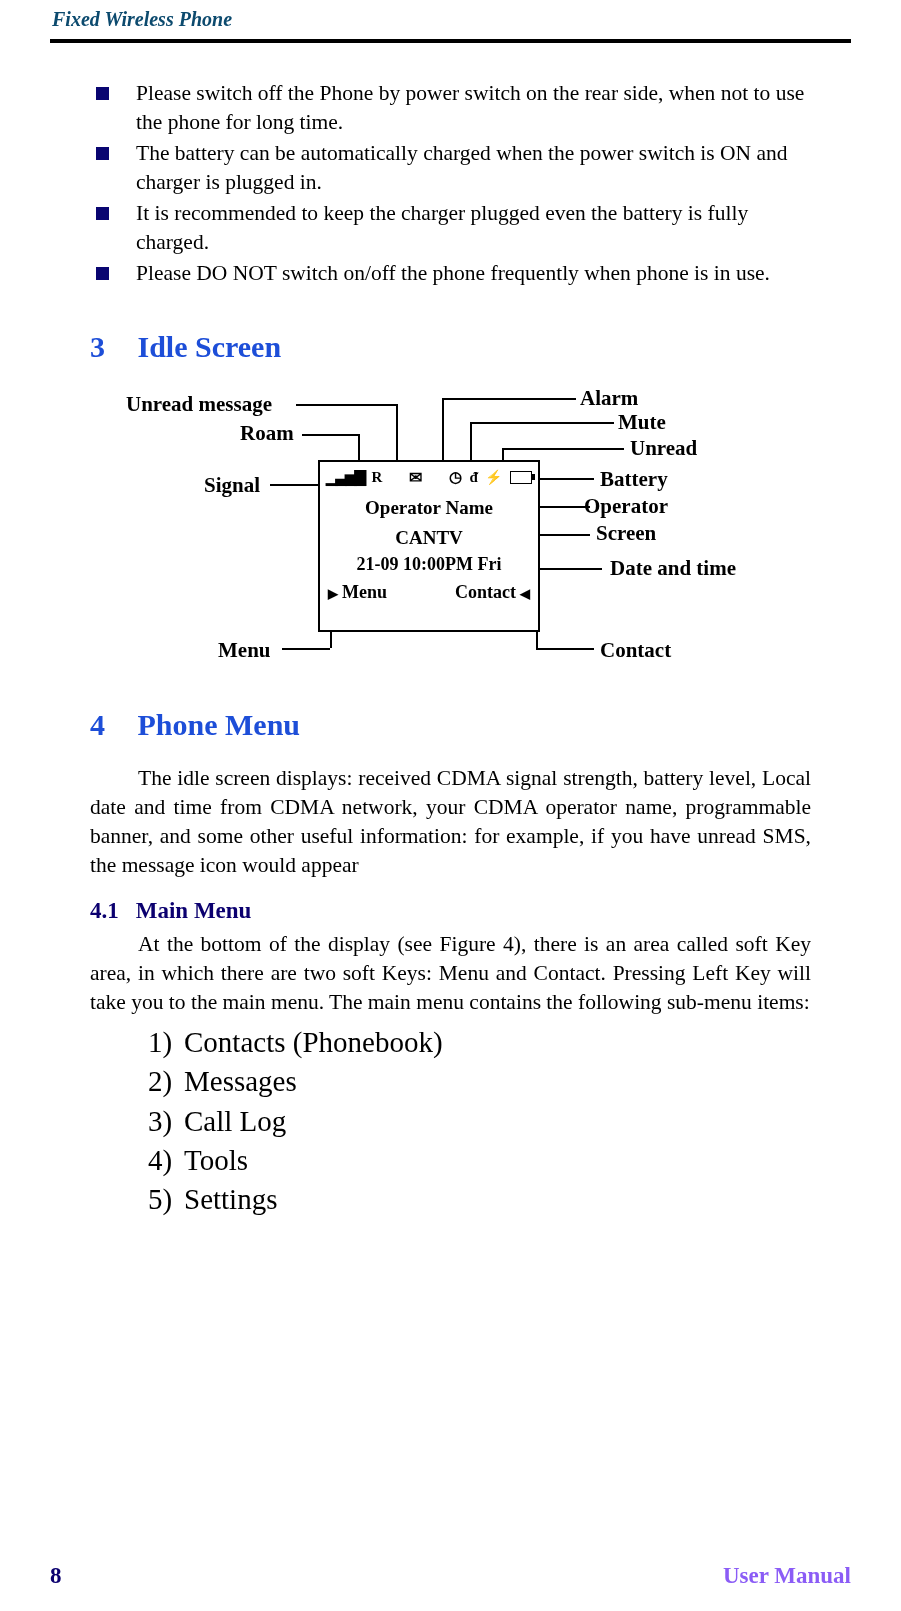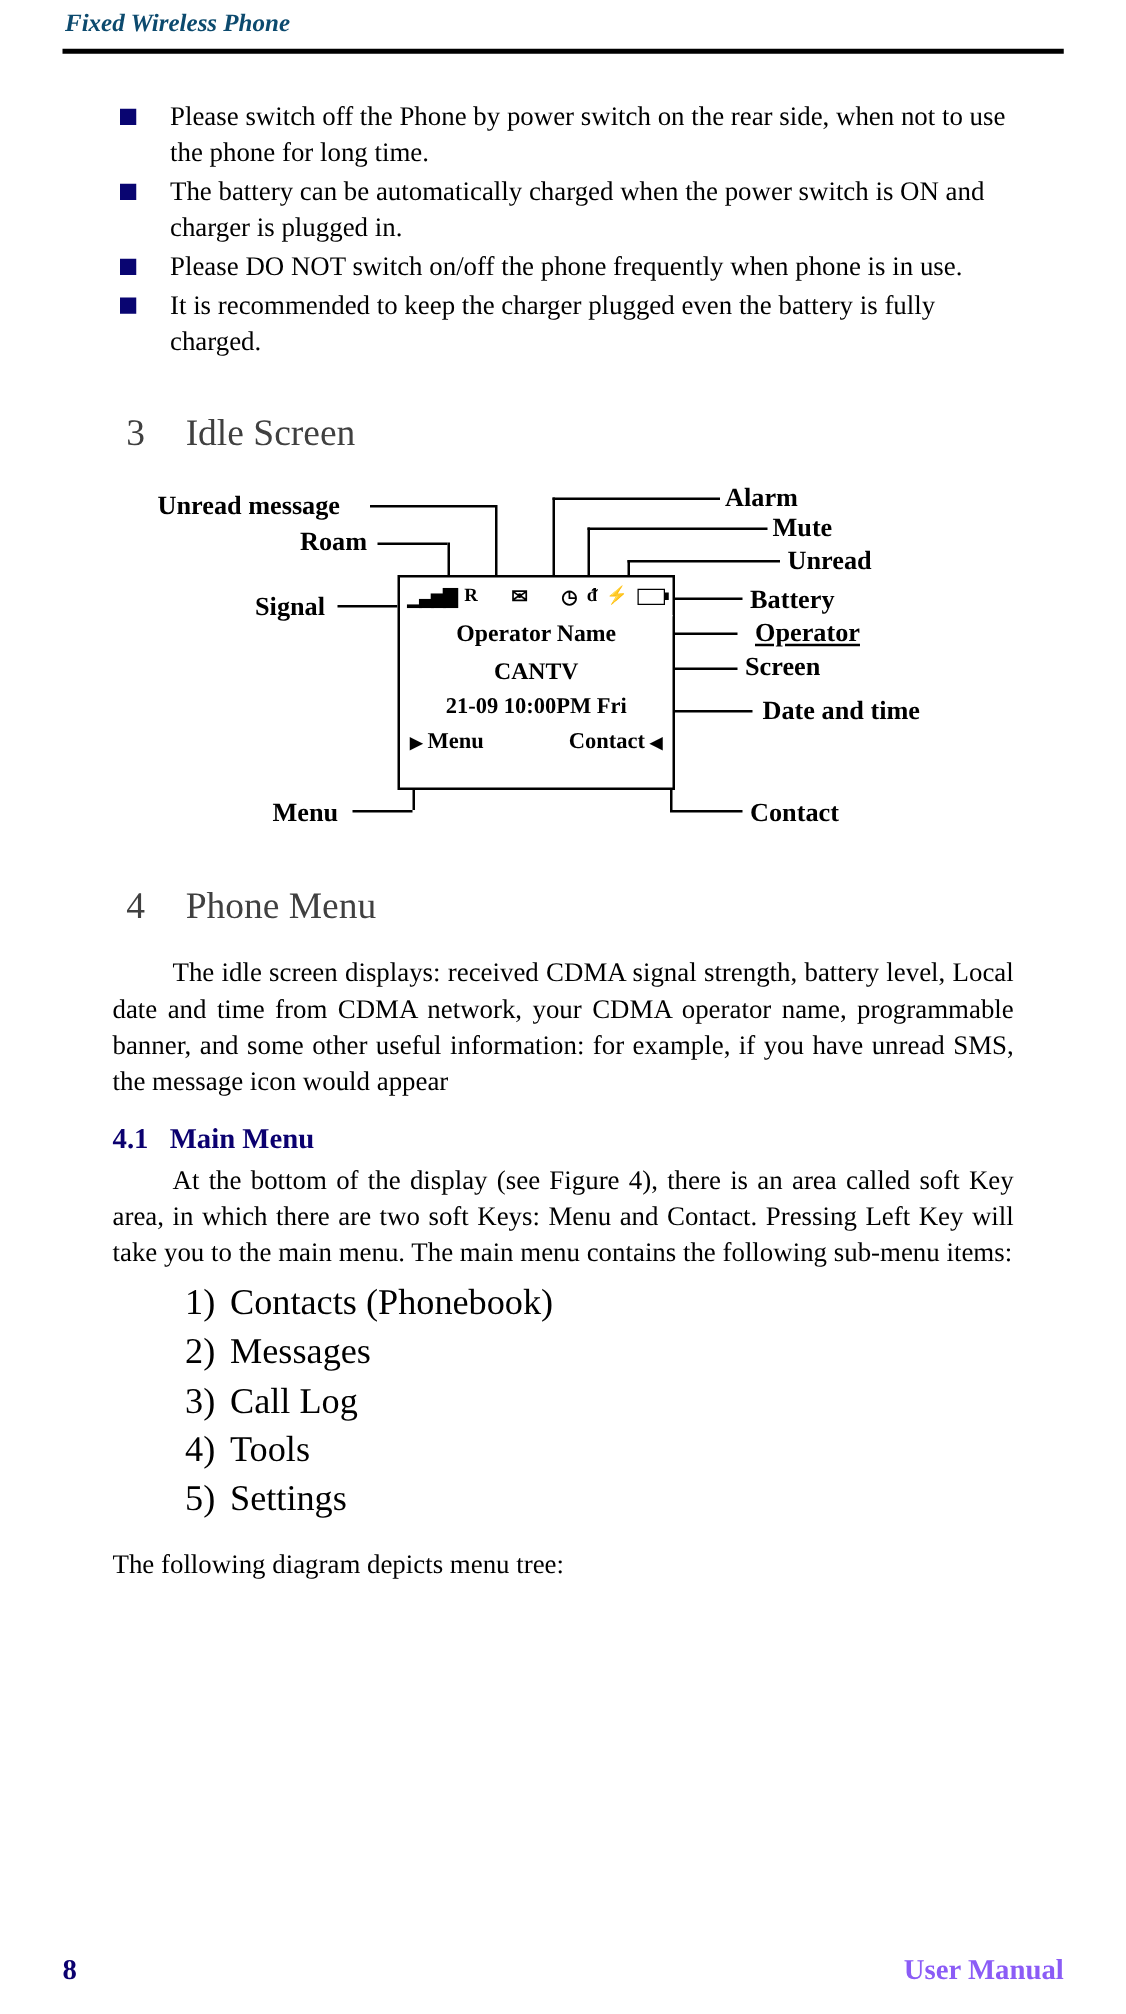--- a/index.html
+++ b/index.html
@@ -49,24 +49,24 @@
   ul.bullets li::before {
     content: "";
     position: absolute;
     left: 6px;
     top: 8px;
     width: 13px;
     height: 13px;
     background: #090571;
   }
   h2.section-heading {
-    color: #404040;
-    font-weight: normal;
+    color: #1d4ed8;
+    font-weight: bold;
     font-size: 30px;
-    margin: 42px 0 22px 11px;
+    margin: 42px 0 22px 0;
   }
   .sec-num {
     display: inline-block;
     width: 40px;
   }
   .para {
     font-size: 21.5px;
     line-height: 1.35;
     margin: 0 0 6px 0;
     text-align: justify;
@@ -199,42 +199,42 @@
 
 <div class="page">
   <div class="header-title">Fixed Wireless Phone</div>
   <div class="header-line"></div>
 
   <div class="content">
 
     <ul class="bullets">
       <li>Please switch off the Phone by power switch on the rear side, when not to use the phone for long time.</li>
       <li>The battery can be automatically charged when the power switch is ON and charger is plugged in.</li>
+      <li>It is recommended to keep the charger plugged even the battery is fully charged.</li>
       <li>Please DO NOT switch on/off the phone frequently when phone is in use.</li>
-      <li>It is recommended to keep the charger plugged even the battery is fully charged.</li>
     </ul>
 
     <h2 class="section-heading">
       <span class="sec-num">3</span>
       <span>Idle Screen</span>
     </h2>
 
 
     <div class="diagram">
 
       <div class="label" style="left:16px; top:6px;">Unread message</div>
       <div class="label" style="left:130px; top:35px;">Roam</div>
       <div class="label" style="left:94px; top:87px;">Signal</div>
       <div class="label" style="left:108px; top:252px;">Menu</div>
 
       <div class="label" style="left:470px; top:0px;">Alarm</div>
       <div class="label" style="left:508px; top:24px;">Mute</div>
       <div class="label" style="left:520px; top:50px;">Unread</div>
       <div class="label" style="left:490px; top:81px;">Battery</div>
-      <div class="label" style="left:494px; top:108px;text-decoration:underline;">Operator</div>
+      <div class="label" style="left:474px; top:108px;">Operator</div>
       <div class="label" style="left:486px; top:135px;">Screen</div>
       <div class="label" style="left:500px; top:170px;">Date and time</div>
       <div class="label" style="left:490px; top:252px;">Contact</div>
 
       <div class="line hline" style="left:186px; top:18px; width:100px;"></div>
       <div class="line vline" style="left:286px; top:18px; height:58px;"></div>
       <div class="line hline" style="left:192px; top:48px; width:56px;"></div>
       <div class="line vline" style="left:248px; top:48px; height:28px;"></div>
       <div class="line hline" style="left:160px; top:98px; width:48px;"></div>
       <div class="line hline" style="left:172px; top:262px; width:48px;"></div>
@@ -294,21 +294,20 @@
     </p>
 
     <ol class="numlist">
       <li><span class="n">1)</span><span>Contacts (Phonebook)</span></li>
       <li><span class="n">2)</span><span>Messages</span></li>
       <li><span class="n">3)</span><span>Call Log</span></li>
       <li><span class="n">4)</span><span>Tools</span></li>
       <li><span class="n">5)</span><span>Settings</span></li>
     </ol>
 
-    <p class="para" style="text-align:left;">The following diagram depicts  menu tree:</p>
 
   </div>
 
   <div class="footer">
     <span class="page-num">8</span>
     <span class="footer-label">User Manual</span>
   </div>
 </div>
 
 </body></html>

